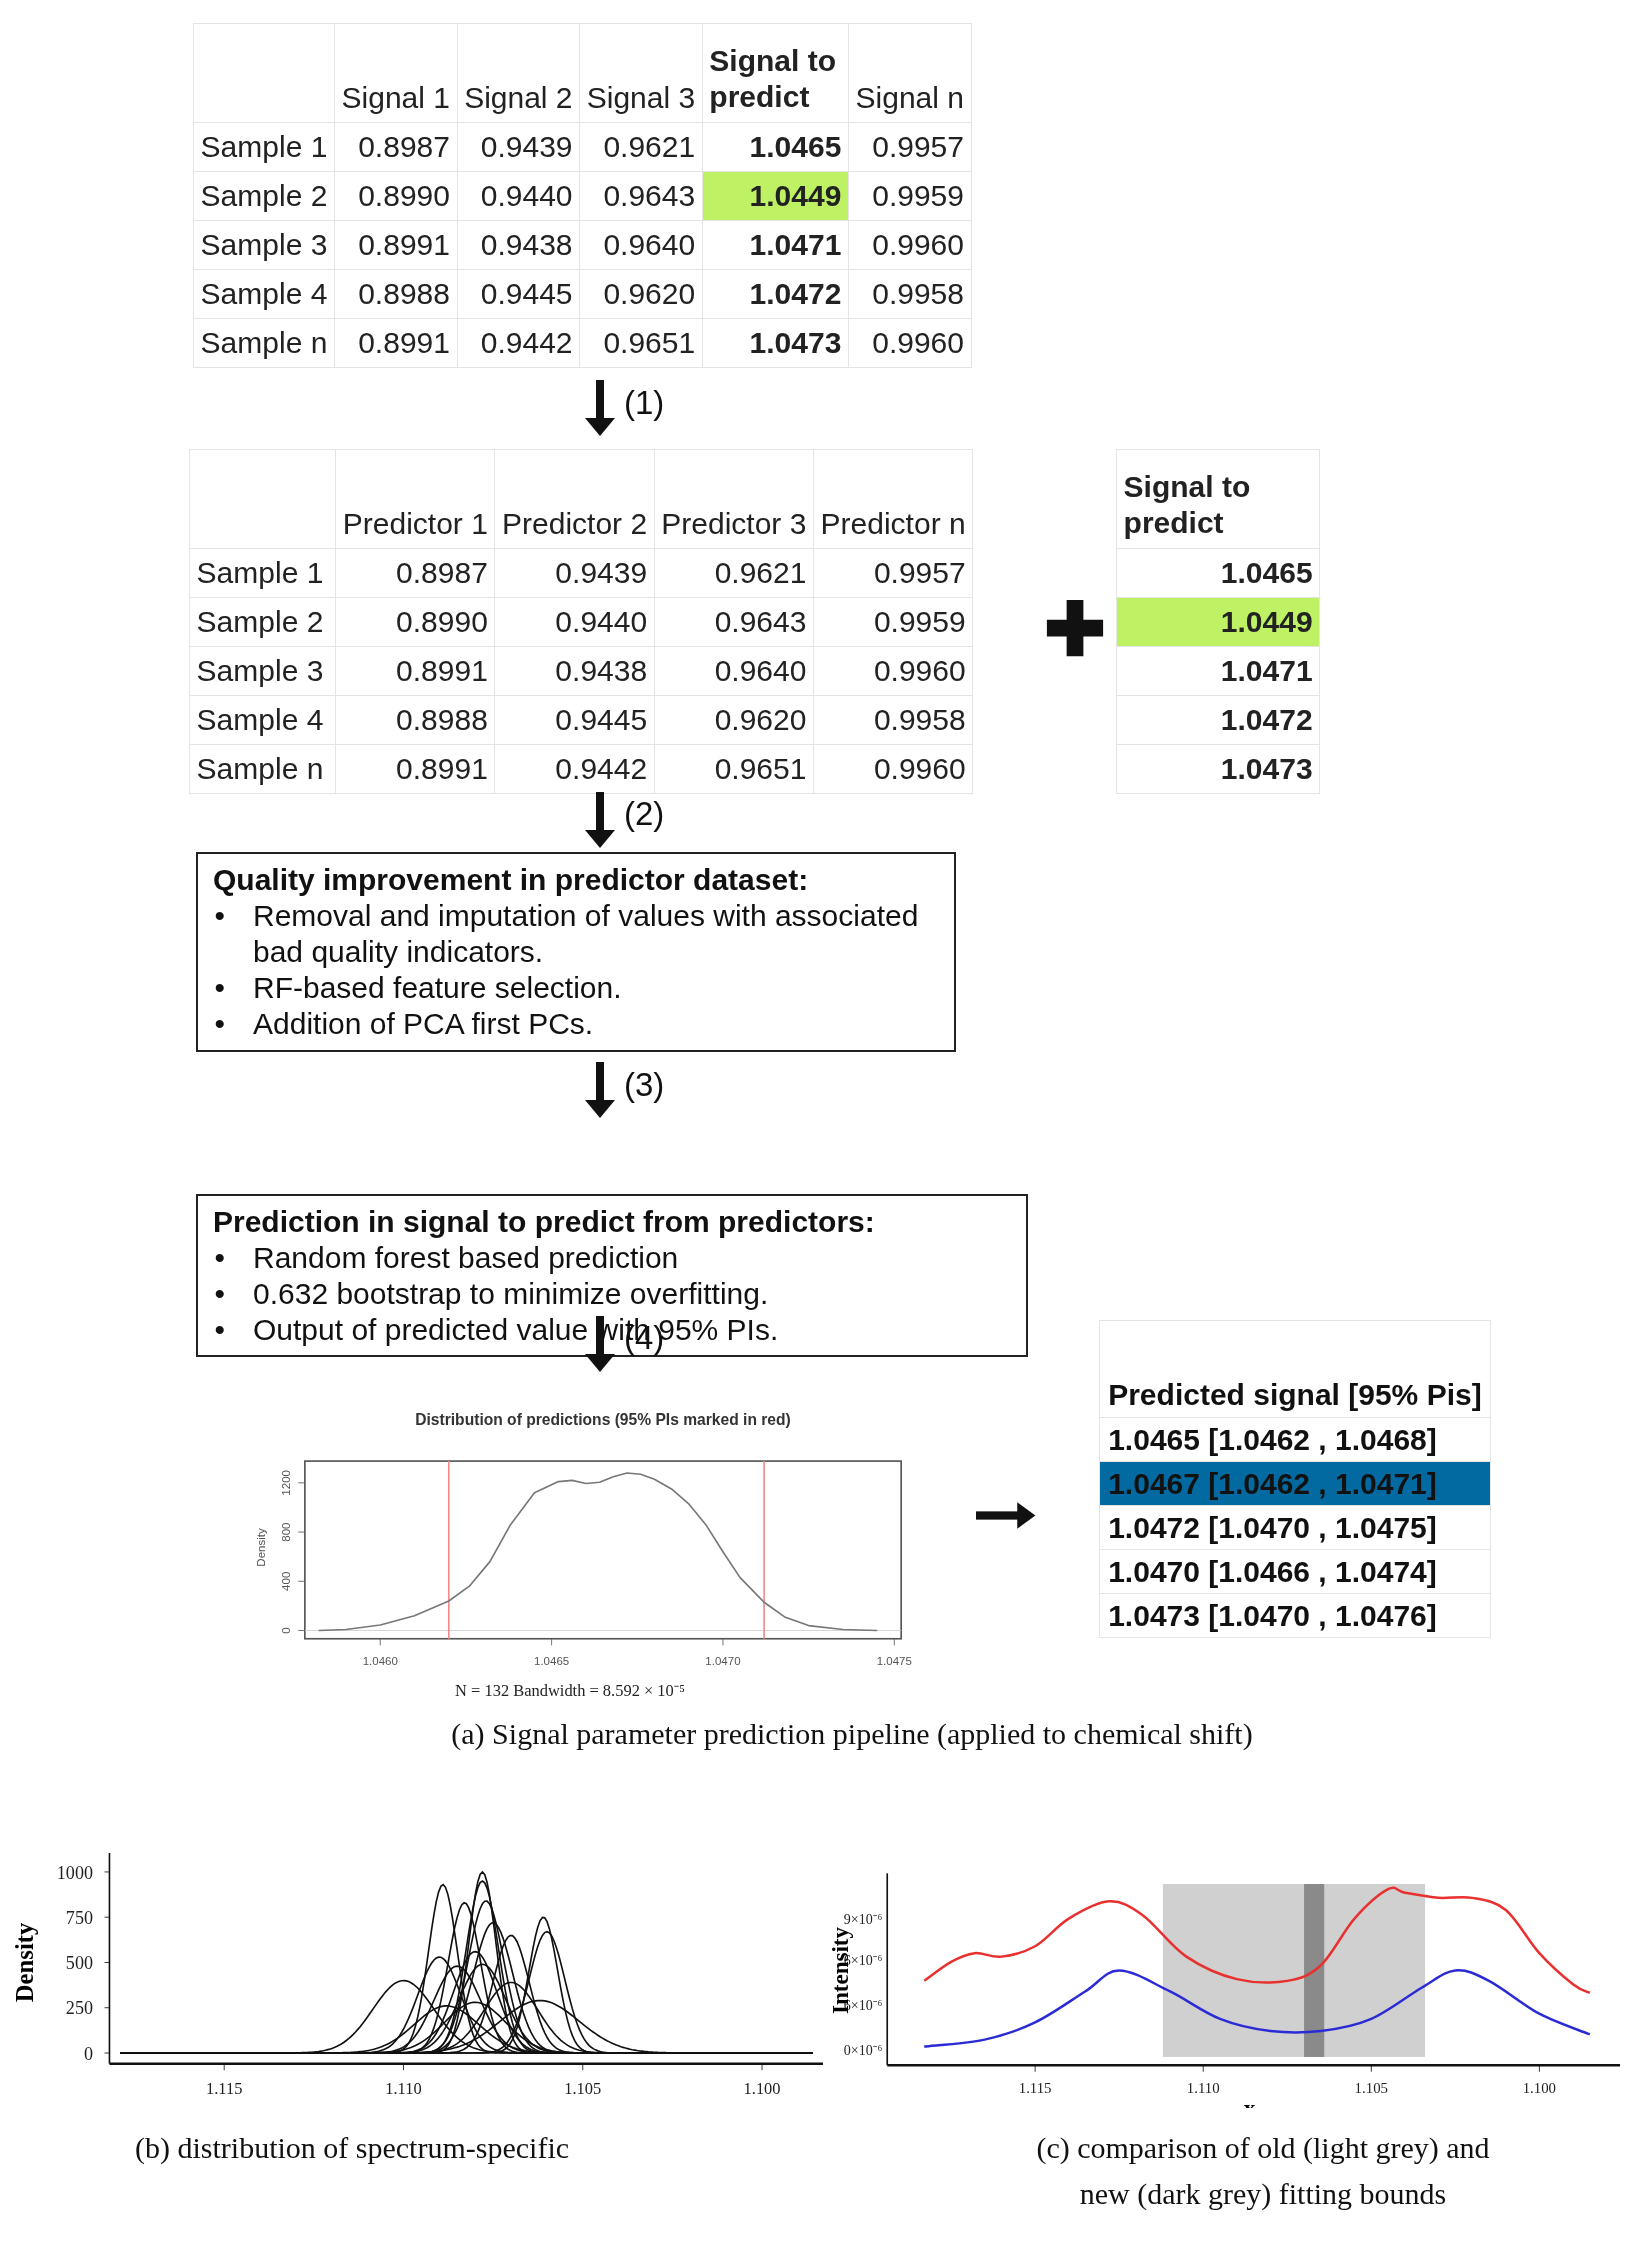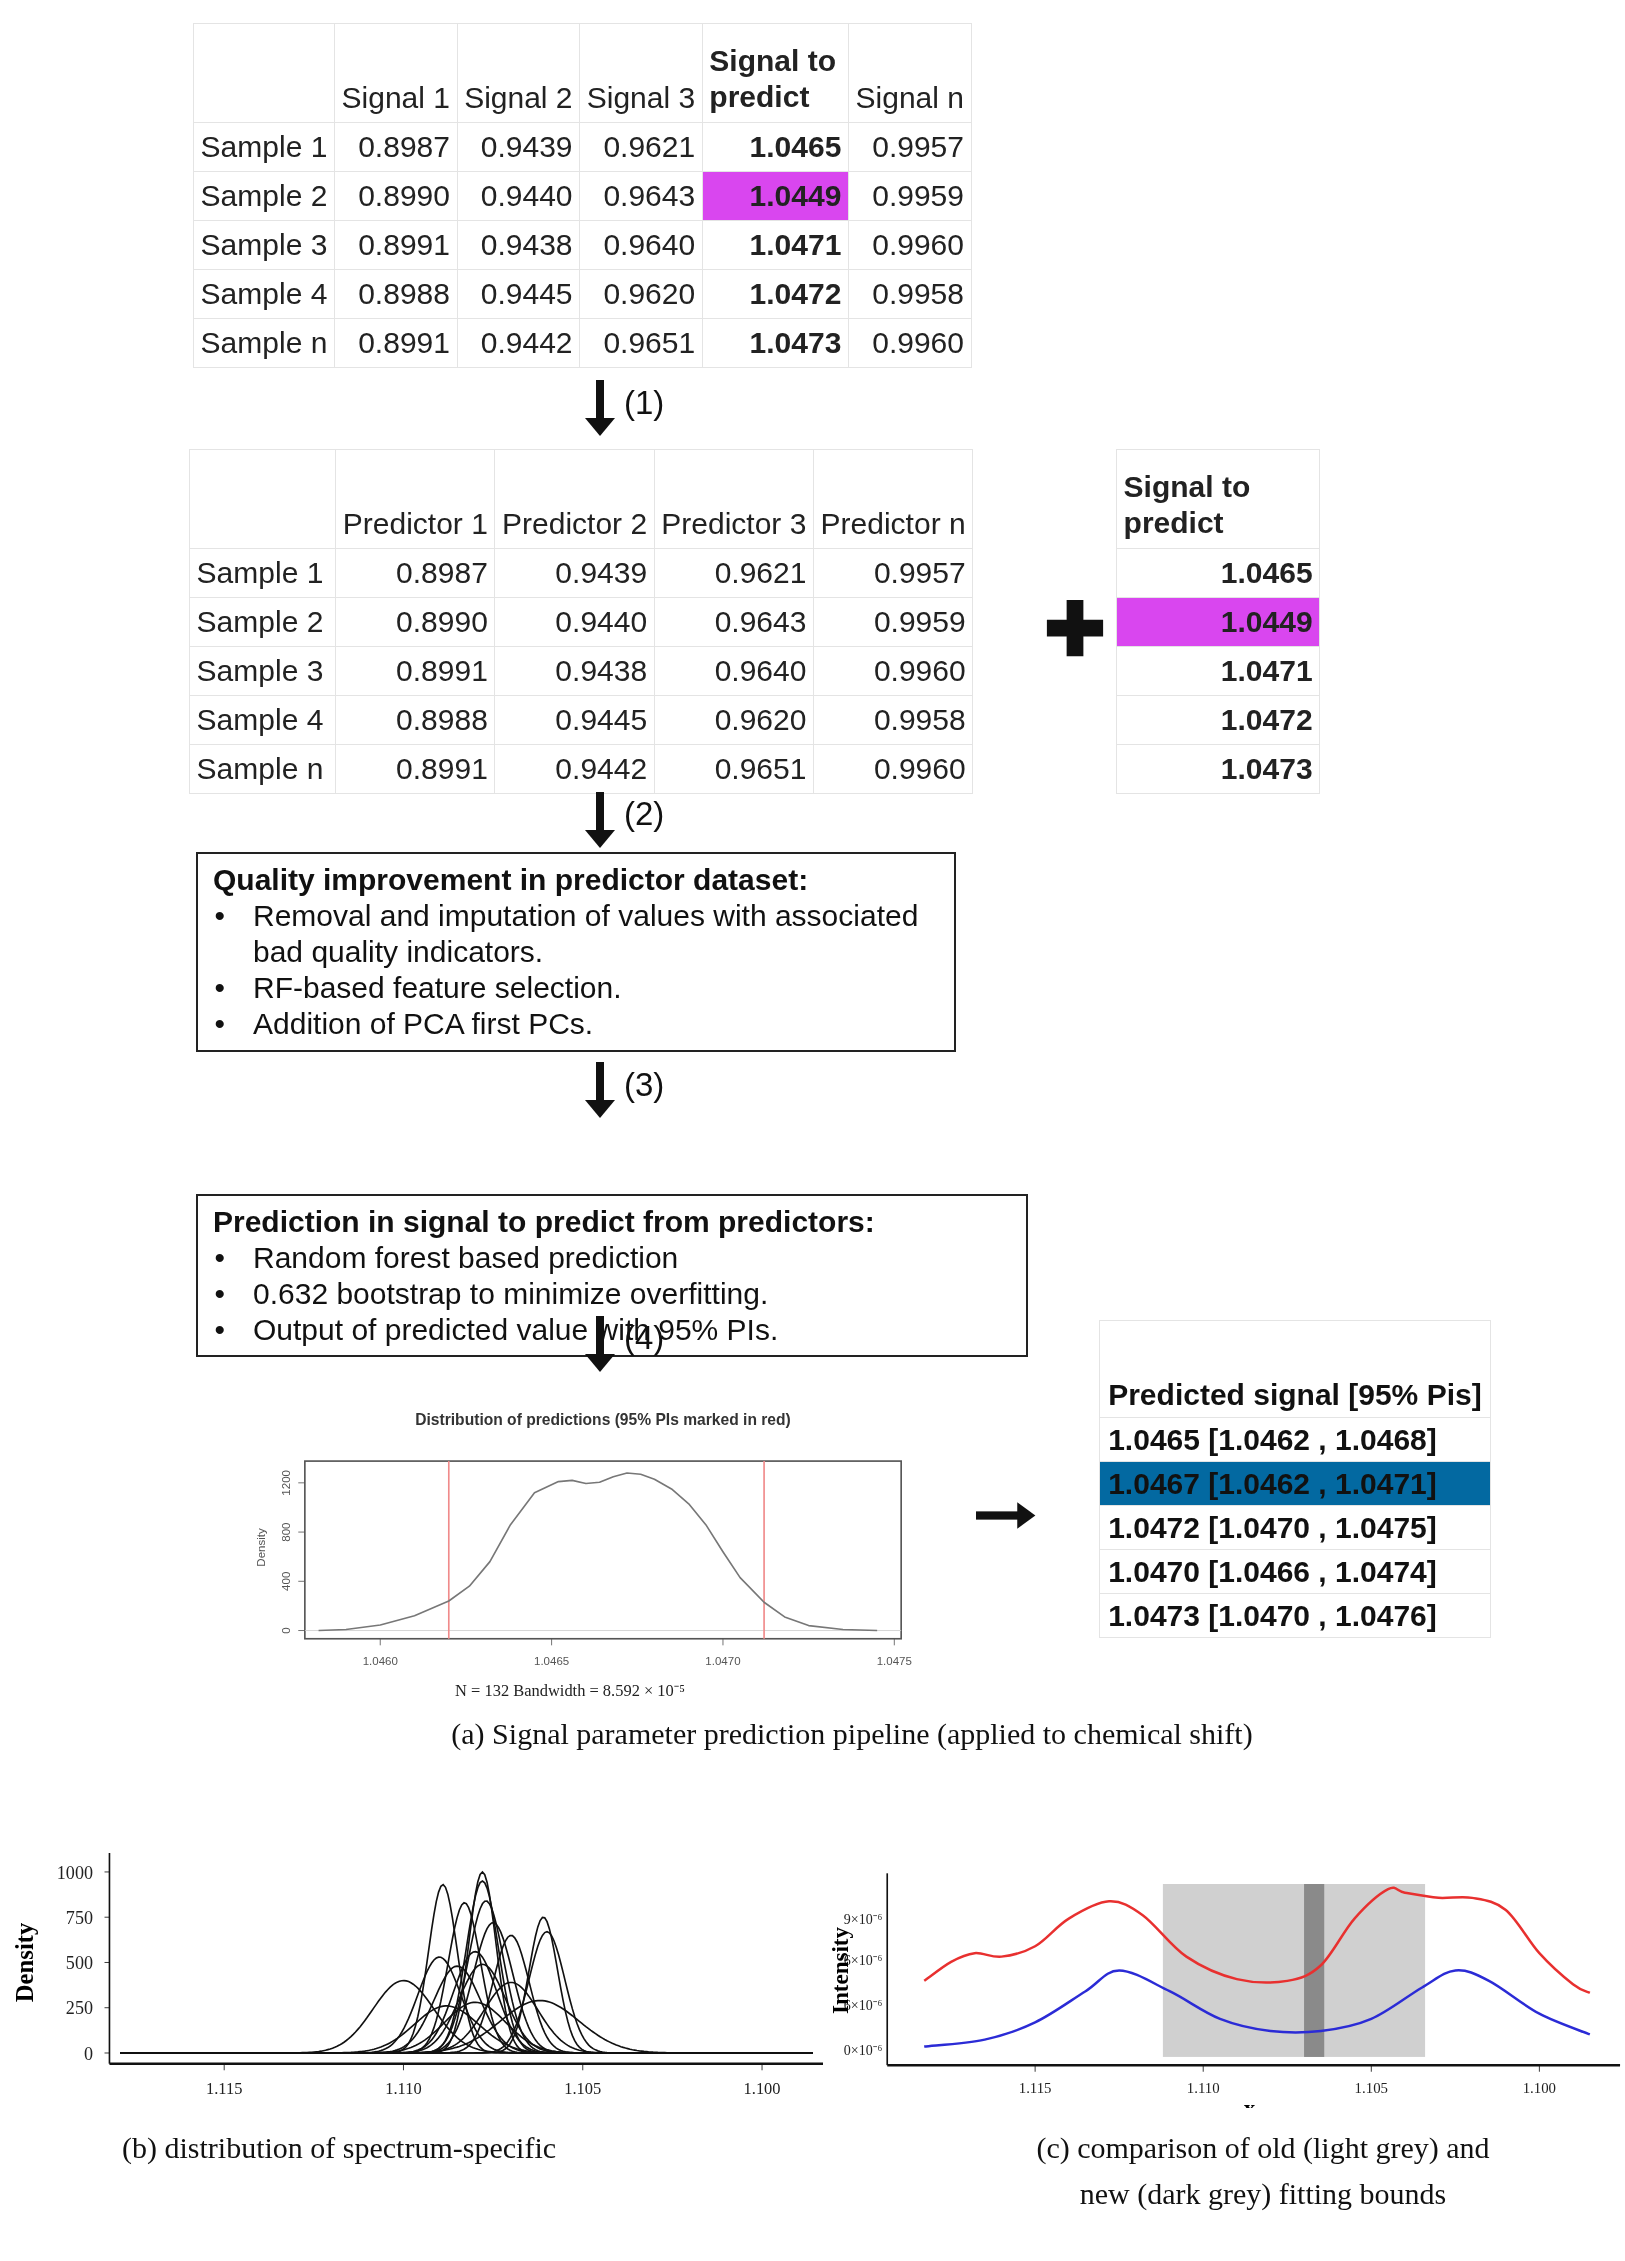--- a/index.html
+++ b/index.html
@@ -3,21 +3,21 @@
 <meta charset="utf-8">
 <style>
   html,body{margin:0;padding:0;background:#fff;}
   body{width:1626px;height:2261px;position:relative;overflow:hidden;font-family:"Liberation Sans",sans-serif;color:#111;}
   .abs{position:absolute;}
   table.grid{border-collapse:collapse;font-family:"Liberation Sans",sans-serif;font-size:30px;color:#222;}
   table.grid td{border:1.6px solid #e4e4e4;padding:0 6.6px;height:48px;text-align:right;white-space:nowrap;}
   table.grid td.lab{text-align:left;}
   table.grid tr.head td{vertical-align:bottom;height:91px;padding-bottom:6.6px;}
   table.grid td.b{font-weight:bold;}
-  td.hl{background:#d946ef;}
+  td.hl{background:#bef264;}
   .arrow{position:absolute;width:49px;height:59px;}
   .arrow .shaft{position:absolute;left:20px;top:0;width:8.2px;height:41px;background:#111;}
   .arrow .head{position:absolute;left:9px;top:38px;width:0;height:0;border-left:15px solid transparent;border-right:15px solid transparent;border-top:18px solid #111;}
   .steplab{position:absolute;font-size:33px;color:#111;}
   .box{position:absolute;border:2.5px solid #222;box-sizing:border-box;padding:8.2px 15px;font-size:30px;line-height:36px;}
   .box .t{font-weight:bold;}
   .box ul{margin:0;padding:0;list-style:none;}
   .box li{position:relative;padding-left:40px;}
   .box li:before{content:"•";position:absolute;left:1.6px;}
   .plus{position:absolute;font-size:74px;font-weight:bold;line-height:1;}
@@ -315,20 +315,20 @@
     <line x1="870.0183486238461" x2="870.0183486238461" y1="288" y2="296" stroke="#111"></line>
     <text x="870.0183486238461" y="322" text-anchor="middle" font-size="18" class="serif" fill="#222">1.100</text>
     <text x="72" y="275.6" text-anchor="end" font-size="17" class="serif" fill="#222">0×10⁻⁶</text>
     <text x="72" y="221" text-anchor="end" font-size="17" class="serif" fill="#222">6×10⁻⁶</text>
     <text x="72" y="166.39999999999998" text-anchor="end" font-size="17" class="serif" fill="#222">6×10⁻⁶</text>
     <text x="72" y="116" text-anchor="end" font-size="17" class="serif" fill="#222">9×10⁻⁶</text>
     <text x="30" y="173" text-anchor="middle" font-size="28" font-weight="bold" class="serif" transform="rotate(-90 30 173)">Intensity</text>
     <text x="518" y="350" text-anchor="middle" font-size="28" font-weight="bold" class="serif">x</text>
   </svg>
 
-<div class="caption" style="left:25px;width:741px;top:2125px;text-align:left;padding-left:58px;line-height:46px;">
+<div class="caption" style="left:38px;width:741px;top:2125px;text-align:left;padding-left:58px;line-height:46px;">
   <div>(b) distribution of spectrum-specific</div>
 </div>
 <div class="caption" style="left:823px;width:802px;top:2125px;line-height:46px;">
   <div>(c) comparison of old (light grey) and</div>
   <div>new (dark grey) fitting bounds</div>
 </div>
 
 
 </body></html>

